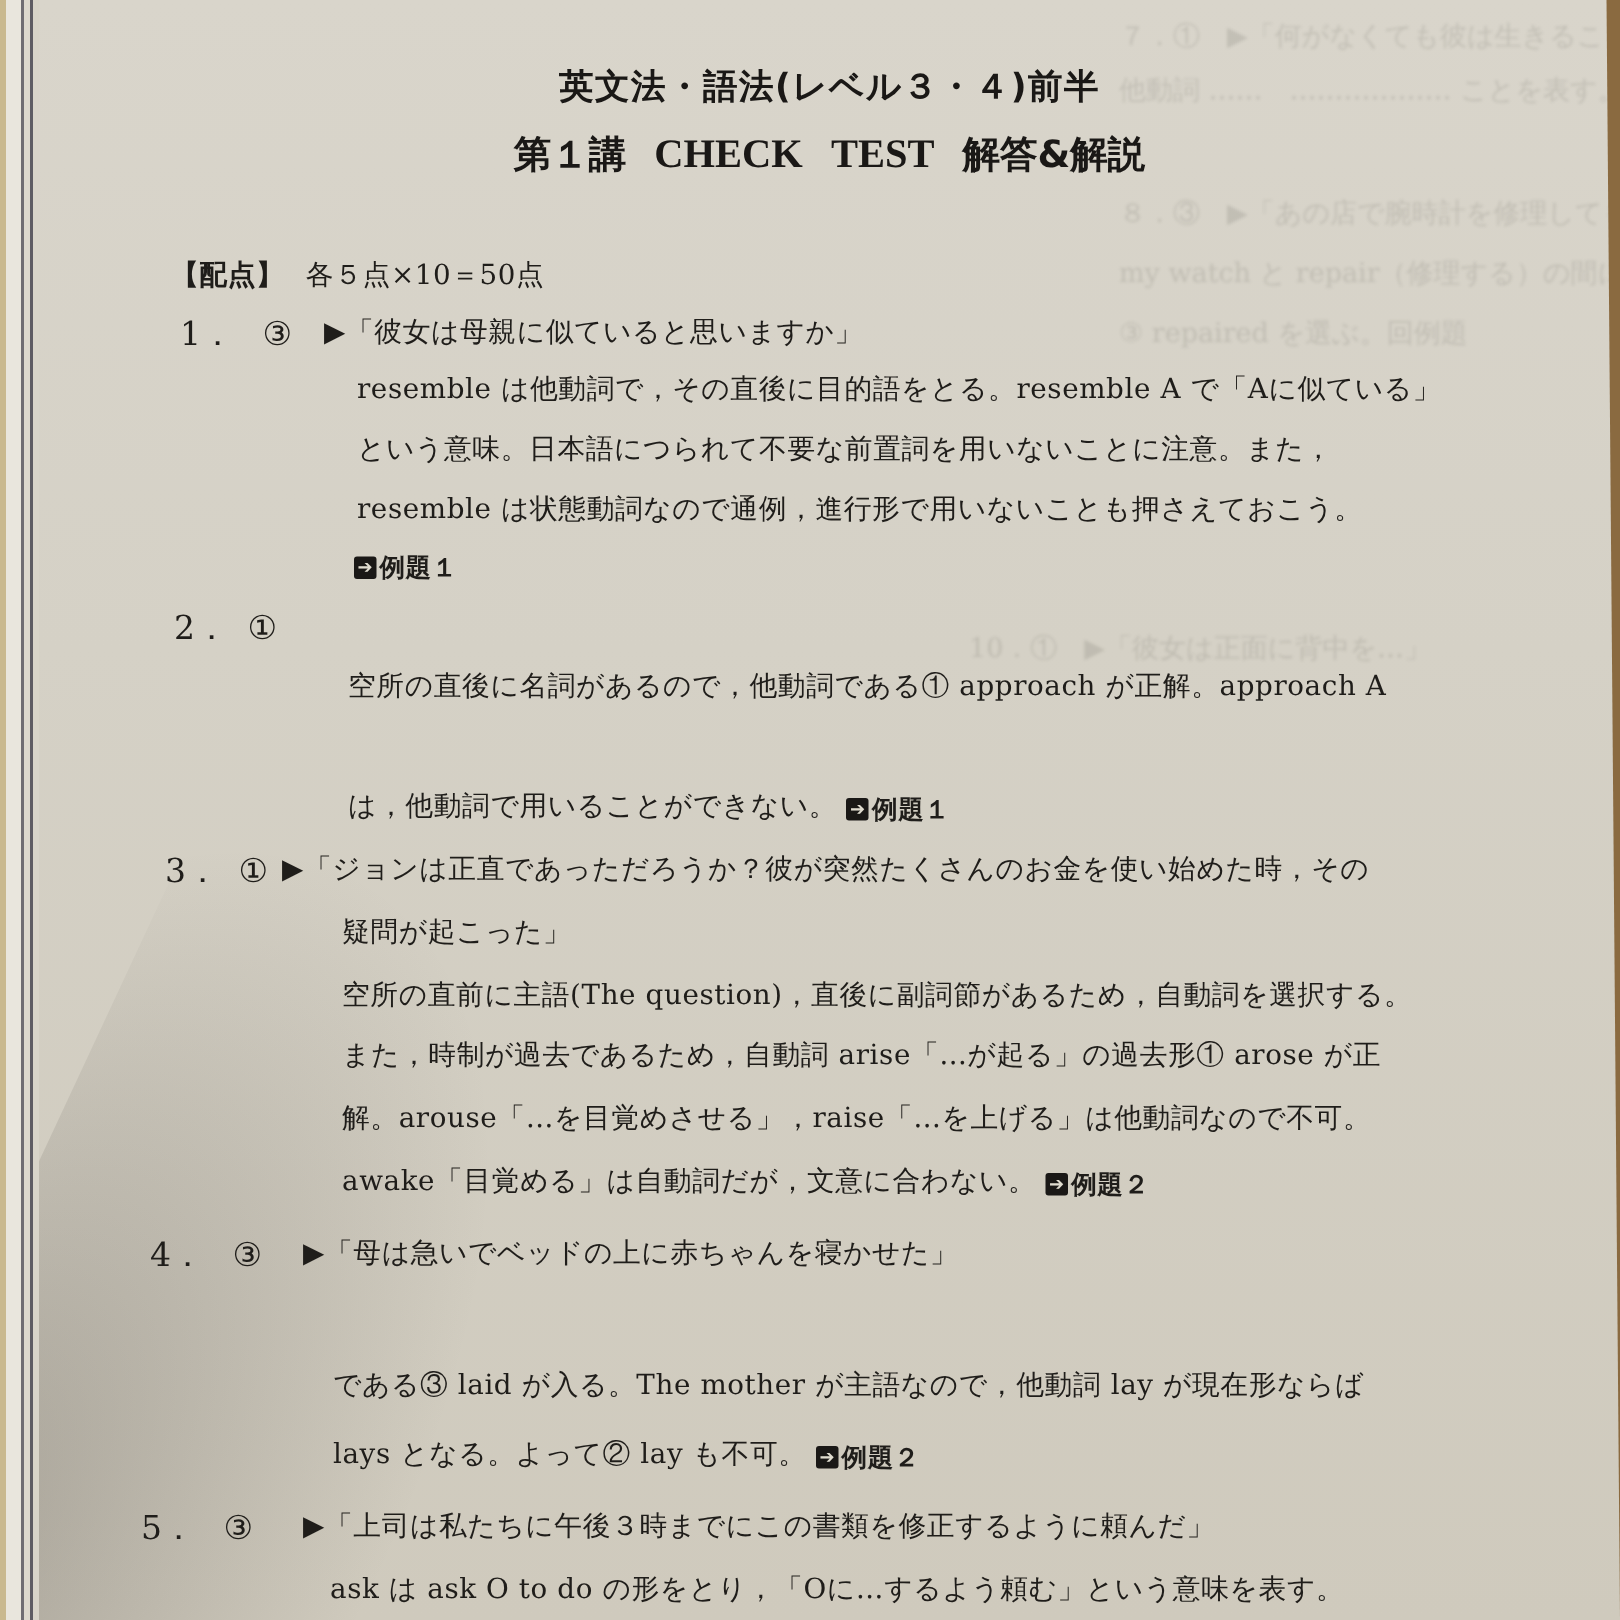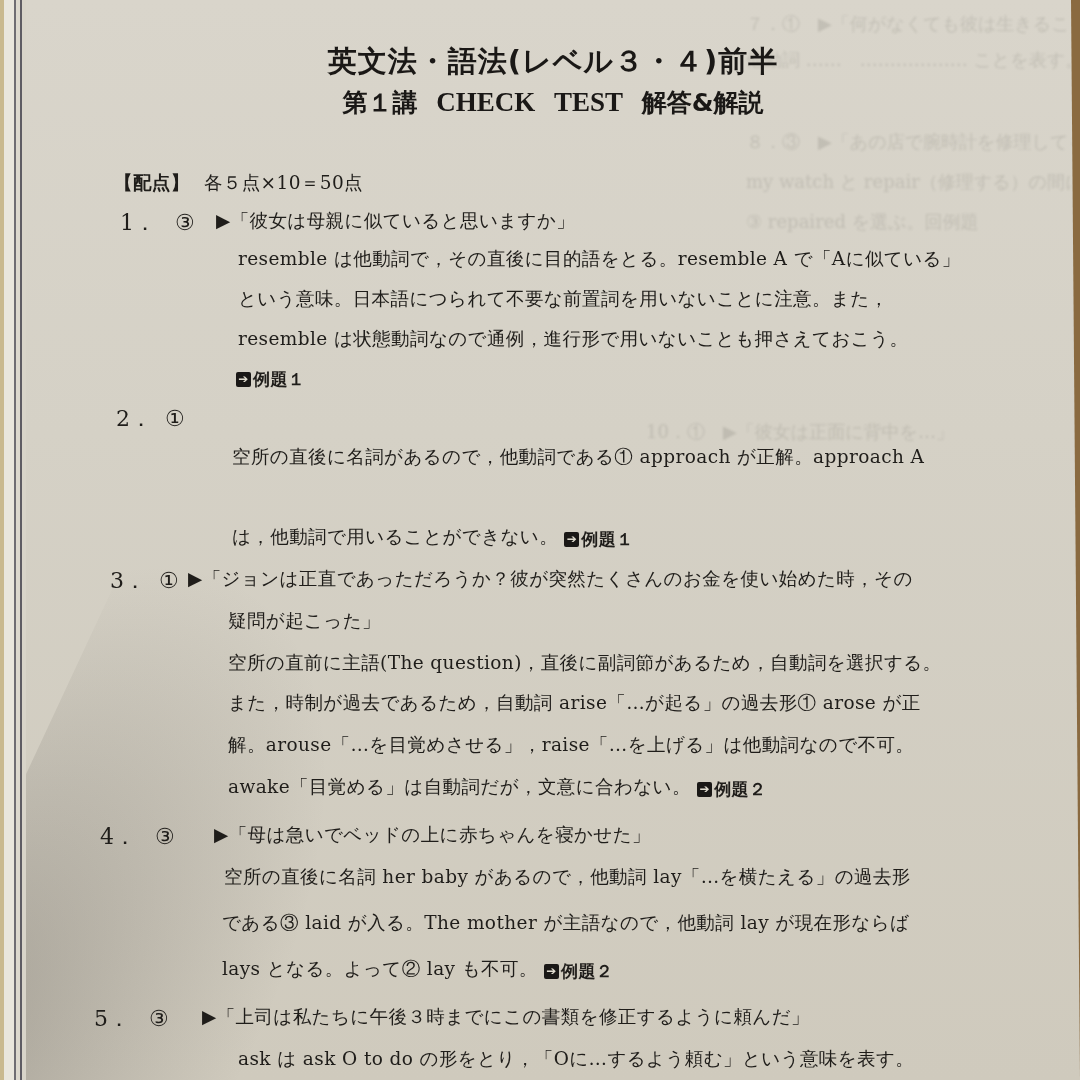--- a/index.html
+++ b/index.html
@@ -22,21 +22,21 @@
     .shadow {
       position: absolute; left: -40px; top: 560px; width: 360px; height: 600px;
       background: radial-gradient(ellipse at 10% 80%, rgba(60,55,50,0.28), rgba(60,55,50,0) 70%);
       transform: skewX(-25deg); pointer-events: none;
     }
     .bleed { position: absolute; color: rgba(40,38,35,0.12); font-size: 18px; white-space: nowrap; filter: blur(1.2px); }
     .title1, .title2 {
       position: absolute; left: 0; width: 1054px; text-align: center;
       font-family: "DejaVu Sans", "Liberation Sans", sans-serif; font-weight: bold; color: #1a1816;
     }
-    .title1 { top: 42px; font-size: 29px; letter-spacing: 1px; }
+    .title1 { top: 42px; font-size: 23px; letter-spacing: 1px; }
     .title2 { top: 86px; font-size: 25px; word-spacing: 10px; }
     .title2 .latin { font-family: "Liberation Serif", serif; font-weight: bold; font-size: 27px; }
     .line { position: absolute; font-size: 18.5px; white-space: nowrap; letter-spacing: 0.4px; }
     .num { position: absolute; font-size: 22px; white-space: nowrap; }
     .ref {
       font-family: "DejaVu Sans", "Liberation Sans", sans-serif; font-weight: bold; font-size: 17px;
       display: inline-flex; align-items: center; gap: 2px;
     }
     .ref .box {
       display: inline-block; width: 15px; height: 15px; background: #1a1816; color: #e0dccf;
@@ -115,30 +115,29 @@
     <span class="ref">
         <span class="box">➔</span>
         <span>例題２</span>
       </span>
   </div>
 
   <div class="num" style="left:74px;top:822px;">
     <span>4．</span>
     <span style="margin-left:12px;">③</span>
   </div>
-  <div class="line" style="left:188px;top:822px;text-align:center;">▶「母は急いでベッドの上に赤ちゃんを寝かせた」</div>
-  <div class="line" style="left:198px;top:864px;">空所の直後に名詞 her baby があるので，他動詞 lay「…を横たえる」の過去形</div>
+  <div class="line" style="left:176px;top:822px;text-align:center;">▶「母は急いでベッドの上に赤ちゃんを寝かせた」</div>
   <div class="line" style="left:196px;top:910px;">である③ laid が入る。The mother が主語なので，他動詞 lay が現在形ならば</div>
   <div class="line" style="left:196px;top:956px;">
     <span>lays となる。よって② lay も不可。</span>
     <span class="ref">
         <span class="box">➔</span>
         <span>例題２</span>
       </span>
   </div>
 
   <div class="num" style="left:68px;top:1004px;">
     <span>5．</span>
     <span style="margin-left:12px;">③</span>
   </div>
   <div class="line" style="left:176px;top:1004px;">▶「上司は私たちに午後３時までにこの書類を修正するように頼んだ」</div>
-  <div class="line" style="left:212px;top:1046px;">ask は ask O to do の形をとり，「Oに…するよう頼む」という意味を表す。</div>
+  <div class="line" style="left:194px;top:1046px;">ask は ask O to do の形をとり，「Oに…するよう頼む」という意味を表す。</div>
 </div>
 
 </body></html>

